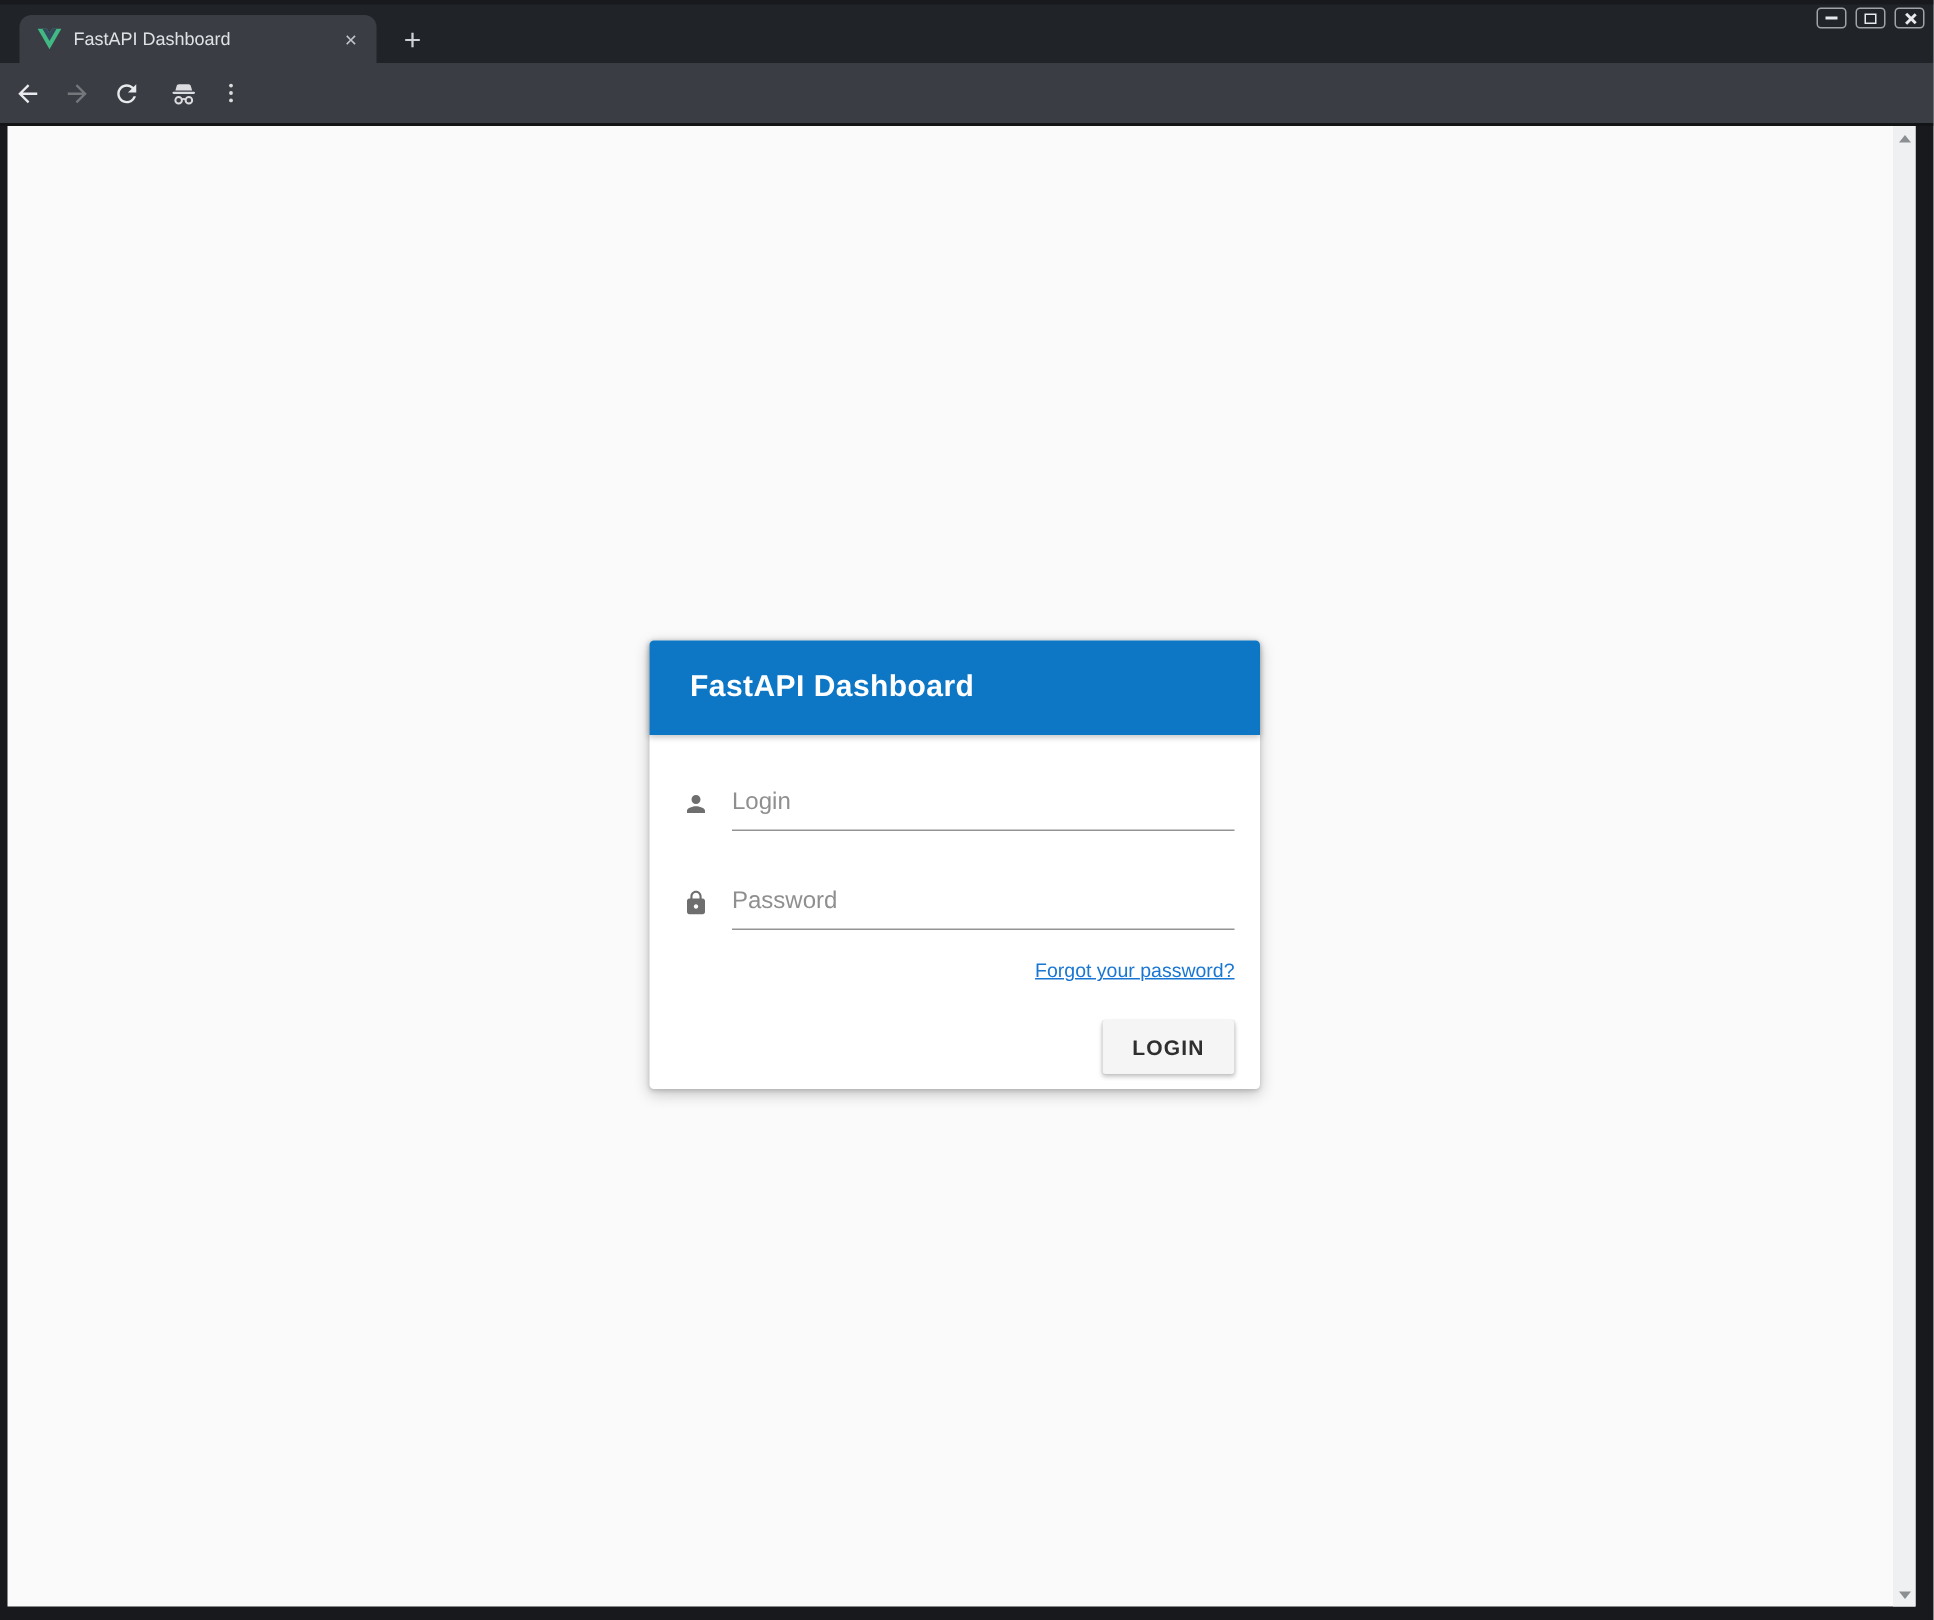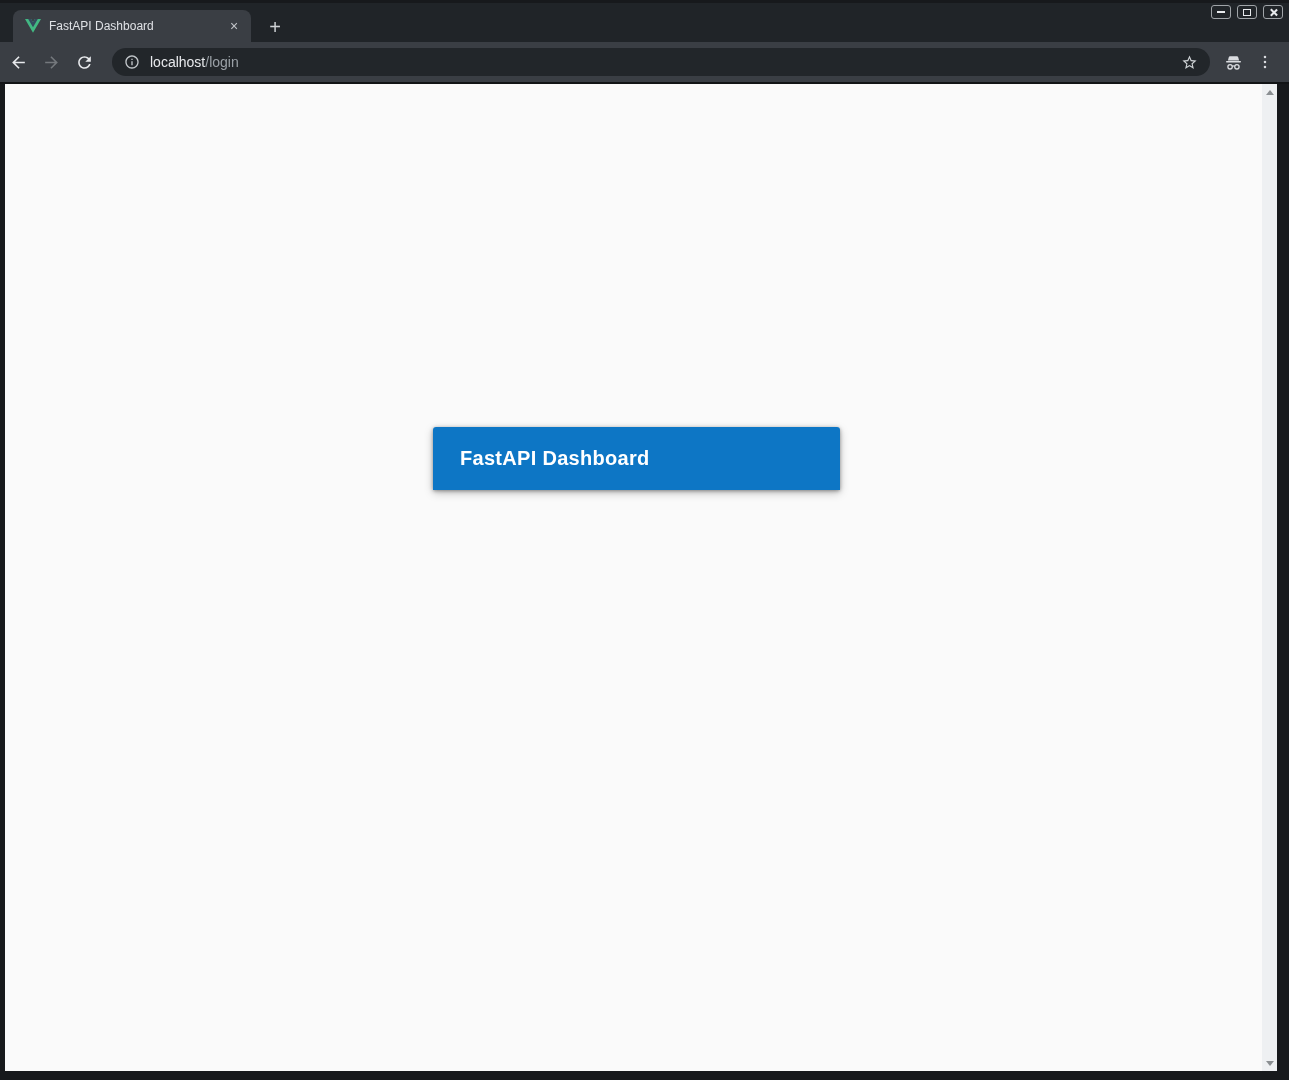--- a/index.html
+++ b/index.html
@@ -127,31 +127,20 @@
       <svg viewBox="0 0 24 24">
         <path fill="#74787d" d="M12 4l-1.41 1.41L16.17 11H4v2h12.17l-5.58 5.59L12 20l8-8z"></path>
       </svg>
     </div>
     <div class="nav-btn">
       <svg viewBox="0 0 24 24">
         <path fill="#e8eaed" d="M17.65 6.35C16.2 4.9 14.21 4 12 4c-4.42 0-7.99 3.58-8 8s3.57 8 8 8c3.73 0 6.84-2.55 7.73-6h-2.08c-.82 2.33-3.04 4-5.65 4-3.31 0-6-2.69-6-6s2.69-6 6-6c1.66 0 3.14.69 4.22 1.78L13 11h7V4l-2.35 2.35z"></path>
       </svg>
     </div>
 
-    <div class="omnibox">
-      <svg class="omni-info" viewBox="0 0 24 24">
-        <path fill="#c3c7cb" d="M11 7h2v2h-2zm0 4h2v6h-2zm1-9C6.48 2 2 6.48 2 12s4.48 10 10 10 10-4.48 10-10S17.52 2 12 2zm0 18c-4.41 0-8-3.59-8-8s3.59-8 8-8 8 3.59 8 8-3.59 8-8 8z"></path>
-      </svg>
-      <span class="omni-url"><span class="url-host">localhost</span><span class="url-path">/login</span></span>
-      <span class="omni-star">
-        <svg viewBox="0 0 24 24">
-          <path fill="#cfd3d6" d="M22 9.24l-7.19-.62L12 2 9.19 8.63 2 9.24l5.46 4.73L5.82 21 12 17.27 18.18 21l-1.63-7.03L22 9.24zM12 15.4l-3.76 2.27 1-4.28-3.32-2.88 4.38-.38L12 6.1l1.71 4.04 4.38.38-3.32 2.88 1 4.28L12 15.4z"></path>
-        </svg>
-      </span>
-    </div>
 
     <div class="incog-badge">
       <svg viewBox="0 0 24 24">
         <path fill="#dadce0" d="M8.3 4.8c-.8 0-1.5.55-1.7 1.32L5.6 9.6h12.8l-1-3.48c-.22-.77-.9-1.32-1.7-1.32z"></path>
         <rect fill="#dadce0" x="3.4" y="10.4" width="17.2" height="1.7" rx="0.85"></rect>
         <circle cx="8.1" cy="16.9" r="2.5" fill="none" stroke="#dadce0" stroke-width="1.5"></circle>
         <circle cx="15.9" cy="16.9" r="2.5" fill="none" stroke="#dadce0" stroke-width="1.5"></circle>
         <path d="M10.6 16.4c.9-.7 1.9-.7 2.8 0" fill="none" stroke="#dadce0" stroke-width="1.3"></path>
       </svg>
     </div>
@@ -166,20 +155,45 @@
   </div>
 
   <div class="separator"></div>
 
   <div class="content">
 
     <div class="card">
       <div class="card-header">
         <span class="card-title">FastAPI Dashboard</span>
       </div>
+      <div class="card-body">
+
+        <div class="field-row">
+          <svg class="field-icon" viewBox="0 0 24 24">
+            <path fill="#6e6e6e" d="M12 12c2.21 0 4-1.79 4-4s-1.79-4-4-4-4 1.79-4 4 1.79 4 4 4zm0 2c-2.67 0-8 1.34-8 4v2h16v-2c0-2.66-5.33-4-8-4z"></path>
+          </svg>
+          <input class="field-input" type="text" placeholder="Login" style="">
+        </div>
+
+        <div class="field-row">
+          <svg class="field-icon" viewBox="0 0 24 24">
+            <path fill="#6e6e6e" d="M18 8h-1V6c0-2.76-2.24-5-5-5S7 3.24 7 6v2H6c-1.1 0-2 .9-2 2v10c0 1.1.9 2 2 2h12c1.1 0 2-.9 2-2V10c0-1.1-.9-2-2-2zm-6 9c-1.1 0-2-.9-2-2s.9-2 2-2 2 .9 2 2-.9 2-2 2zm3.1-9H8.9V6c0-1.71 1.39-3.1 3.1-3.1 1.71 0 3.1 1.39 3.1 3.1v2z"></path>
+          </svg>
+          <input class="field-input" type="password" placeholder="Password" style="">
+        </div>
+
+        <div class="forgot-row">
+          <a class="forgot-link">Forgot your password?</a>
+        </div>
+
+        <div class="button-row">
+          <button class="login-btn">LOGIN</button>
+        </div>
+
+      </div>
     </div>
 
     <div class="scrollbar">
       <div class="sb-arrow sb-up">
           <span class="tri-up"></span>
         </div>
       <div class="sb-arrow sb-down">
           <span class="tri-down"></span>
         </div>
     </div>

